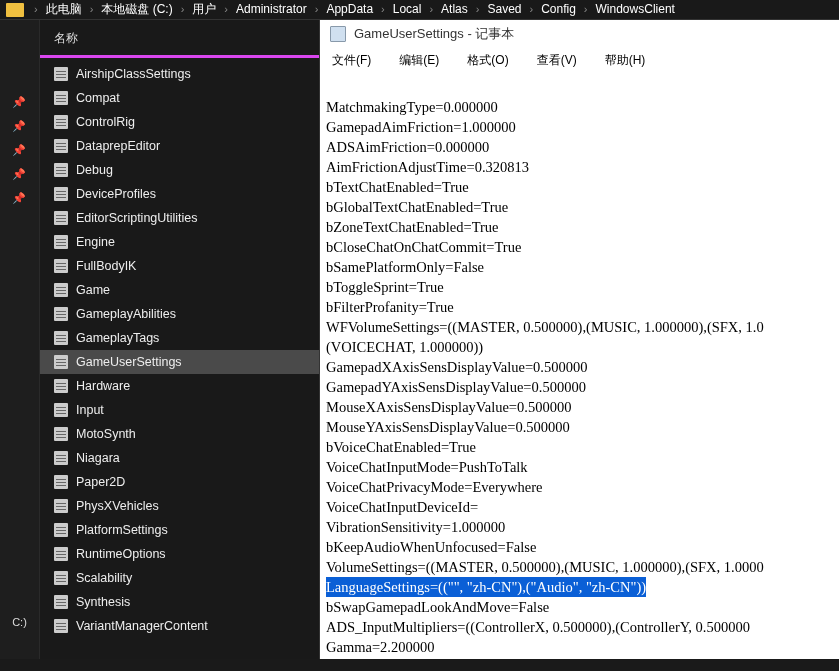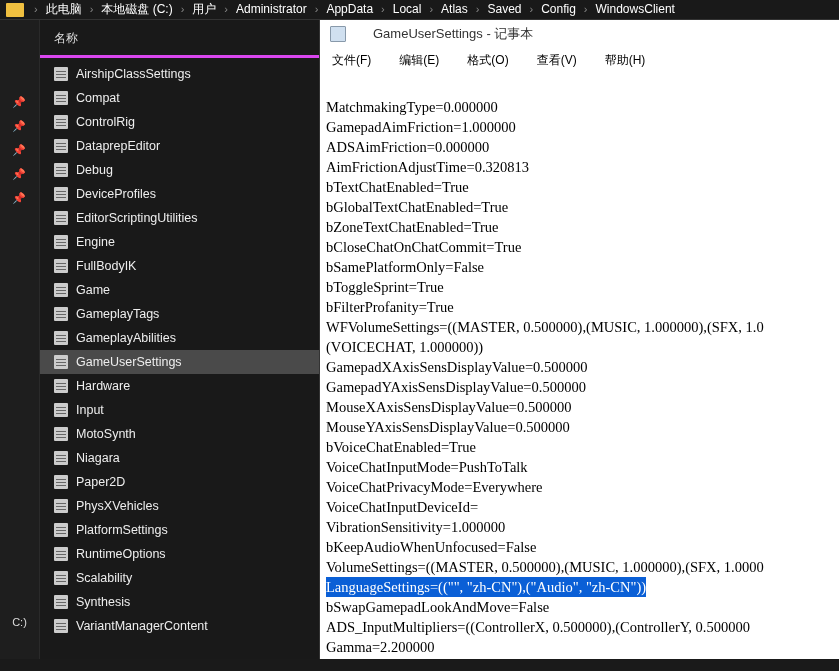--- a/index.html
+++ b/index.html
@@ -111,21 +111,20 @@
     flex-direction: column;
     overflow: hidden;
   }
   .notepad-title {
     display: flex;
     align-items: center;
     padding: 5px 10px;
     background: #fff;
     font-size: 13px;
     color: #333;
-    gap: 19px;
   }
   .notepad-title .np-icon {
     width: 16px; height: 16px;
     background: #d0e0f0;
     border: 1px solid #89a;
     margin-right: 8px;
     border-radius: 1px;
   }
   .notepad-menu {
     display: flex;
@@ -212,25 +211,25 @@
         <div class="file-item">
           <span class="ini-icon"></span>
           <span>FullBodyIK</span>
         </div>
         <div class="file-item">
           <span class="ini-icon"></span>
           <span>Game</span>
         </div>
         <div class="file-item">
           <span class="ini-icon"></span>
+          <span>GameplayAbilities</span>
+        </div>
+        <div class="file-item">
+          <span class="ini-icon"></span>
           <span>GameplayTags</span>
-        </div>
-        <div class="file-item">
-          <span class="ini-icon"></span>
-          <span>GameplayAbilities</span>
         </div>
         <div class="file-item selected">
           <span class="ini-icon"></span>
           <span>GameUserSettings</span>
         </div>
         <div class="file-item">
           <span class="ini-icon"></span>
           <span>Hardware</span>
         </div>
         <div class="file-item">

